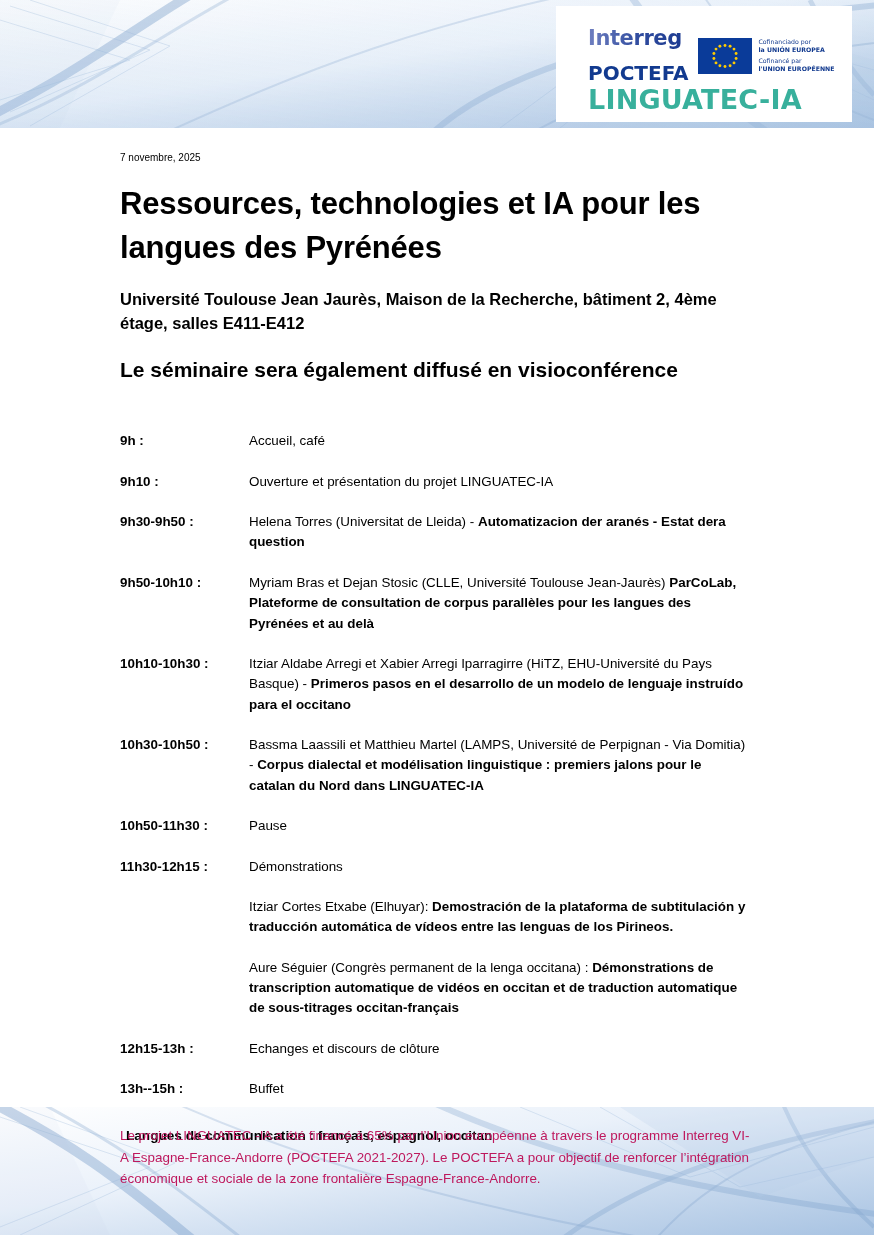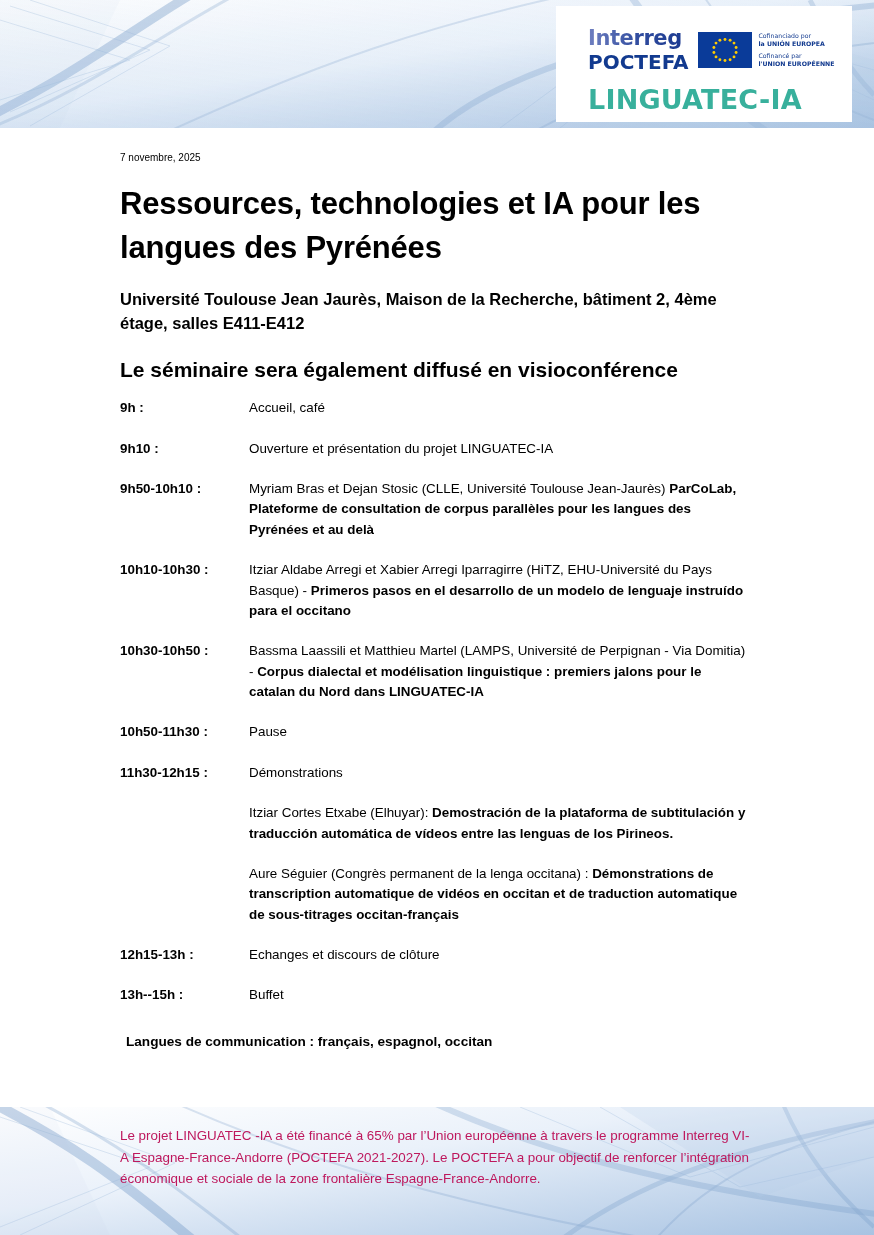--- a/index.html
+++ b/index.html
@@ -76,21 +76,21 @@
     background-clip: text;
     -webkit-text-fill-color: transparent;
     display: inline-block;
   }
   .poctefa-word {
     font-family: "DejaVu Sans", sans-serif;
     font-weight: bold;
     font-size: 20px;
     letter-spacing: 0px;
     color: #123a8f;
-    margin-top: 3px;
+    margin-top: 14px;
   }
   .eu-flag-wrap { display: flex; align-items: center; gap: 7px; }
   .eu-flag {
     width: 54px;
     height: 36px;
     background: #0a3b99;
     position: relative;
   }
   .eu-caption {
     font-family: "DejaVu Sans", sans-serif;
@@ -143,21 +143,21 @@
   }
   #visio {
     font-size: 21px;
     font-weight: bold;
     line-height: 1.45;
     margin: 19px 0 0 0;
   }
 
   
   #schedule {
-    margin: 13px 0 0 0;
+    margin: 46px 0 0 0;
     border-collapse: collapse;
     width: 100%;
     table-layout: fixed;
   }
   #schedule td {
     vertical-align: top;
     padding: 0 0 20px 0;
     font-size: 13.4px;
     line-height: 1.52;
   }
@@ -303,20 +303,24 @@
       <tbody>
           <tr>
             <td class="time">9h :</td>
             <td class="desc"><span>Accueil, café</span></td>
           </tr>
           <tr>
             <td class="time">9h10 :</td>
             <td class="desc"><span>Ouverture et présentation du projet LINGUATEC-IA</span></td>
           </tr>
           <tr>
+            <td class="time">9h30-9h50 :</td>
+            <td class="desc"><span>Helena Torres (Universitat de Lleida) - </span><b>Automatizacion der aranés - Estat dera question</b></td>
+          </tr>
+          <tr>
             <td class="time">9h50-10h10 :</td>
             <td class="desc"><span>Myriam Bras et Dejan Stosic (CLLE, Université Toulouse Jean-Jaurès) </span><b>ParCoLab, Plateforme de consultation de corpus parallèles pour les langues des Pyrénées et au delà</b></td>
           </tr>
           <tr>
             <td class="time">10h10-10h30 :</td>
             <td class="desc"><span>Itziar Aldabe Arregi et Xabier Arregi Iparragirre (HiTZ, EHU-Université du Pays Basque) - </span><b>Primeros pasos en el desarrollo de un modelo de lenguaje instruído para el occitano</b></td>
           </tr>
           <tr>
             <td class="time">10h30-10h50 :</td>
             <td class="desc"><span>Bassma Laassili et Matthieu Martel (LAMPS, Université de Perpignan - Via Domitia) - </span><b>Corpus dialectal et modélisation linguistique : premiers jalons pour le catalan du Nord dans LINGUATEC-IA</b></td>

